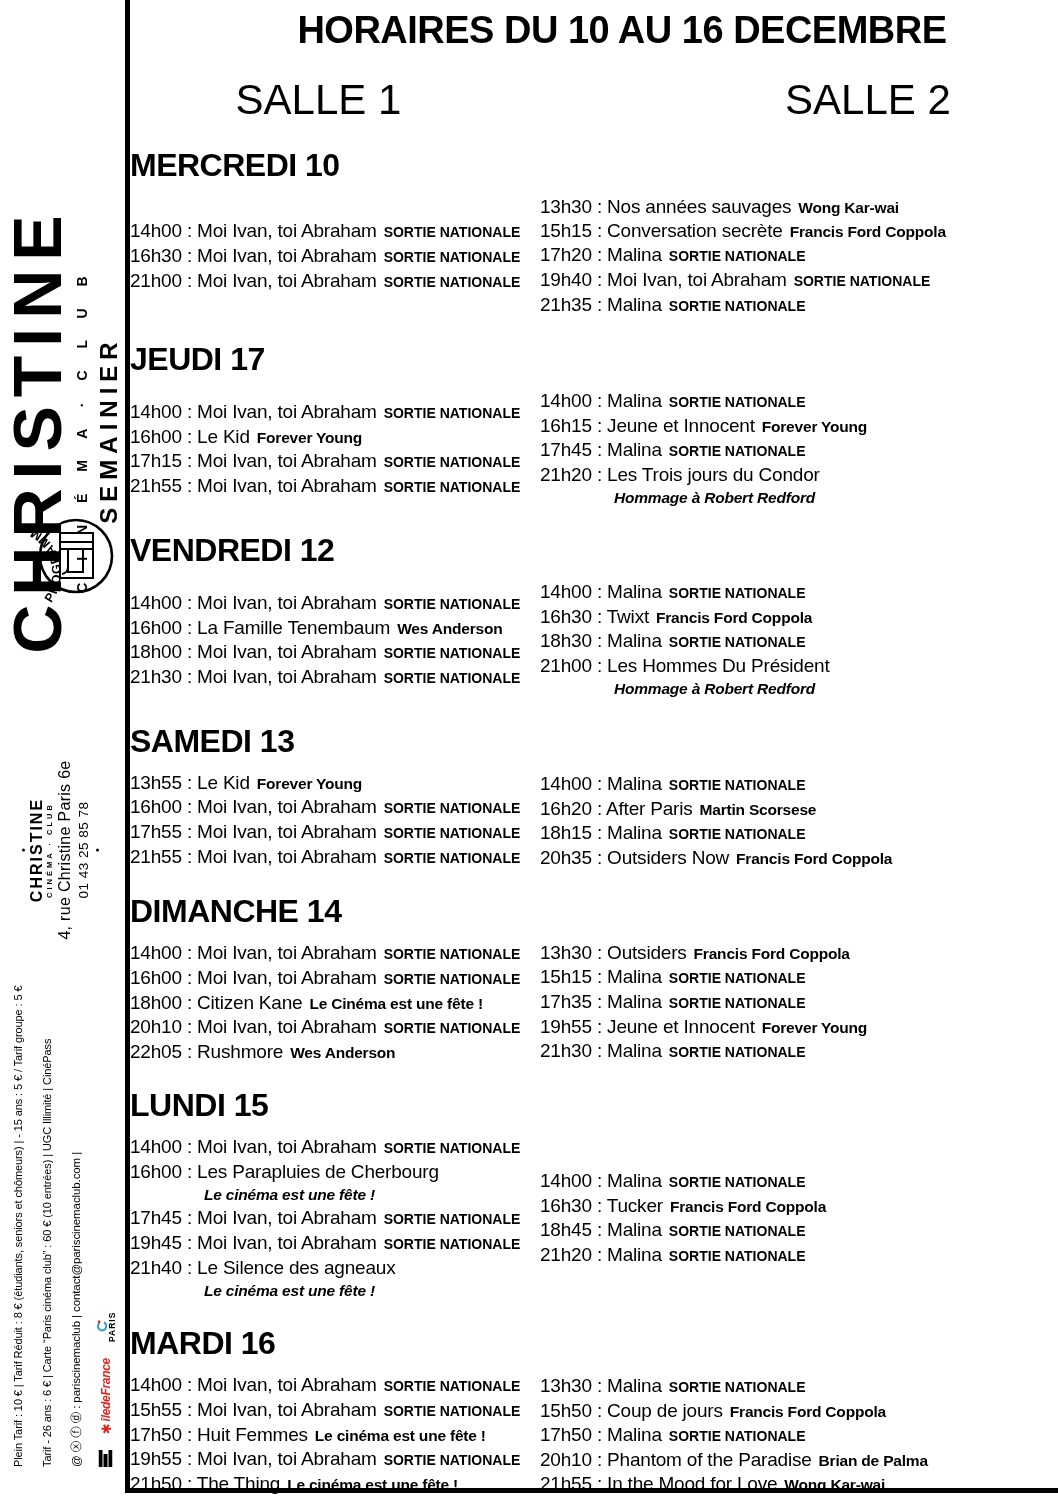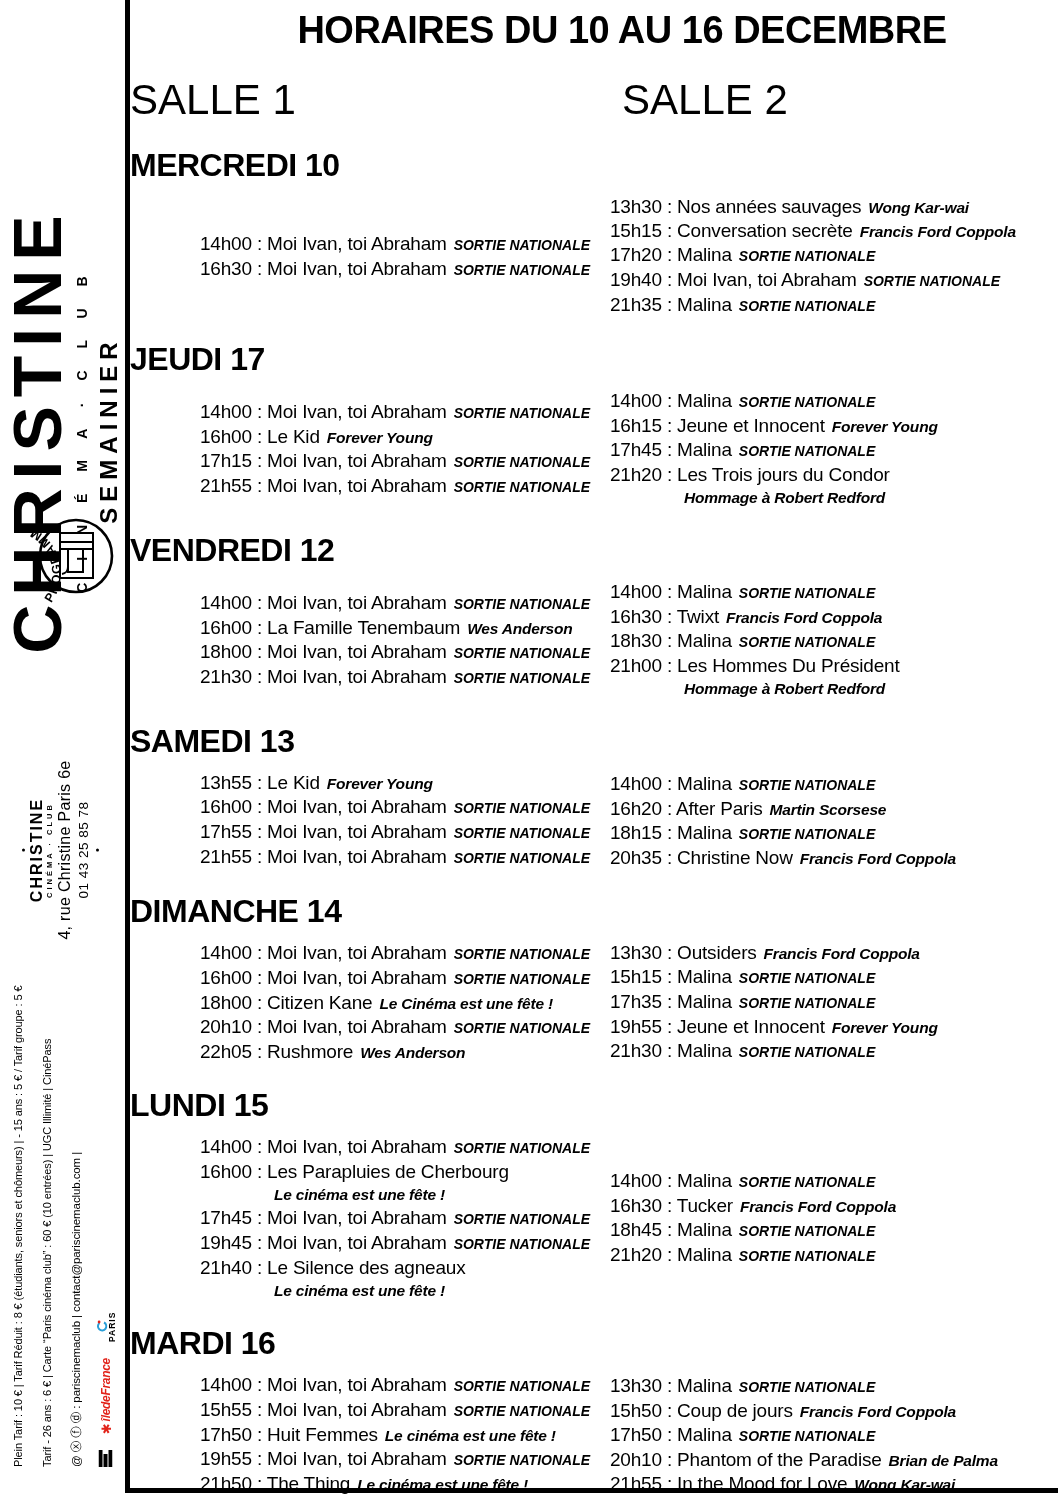--- a/index.html
+++ b/index.html
@@ -35,28 +35,28 @@
   .logos-row{display:flex;align-items:center;gap:16px;height:30px;}
   .idf{color:#e2231a;font-weight:bold;font-style:italic;font-size:12px;letter-spacing:-0.3px;display:inline-flex;align-items:center;gap:2px;}
   .idf .star{font-style:normal;font-size:13px;}
   .paris{display:inline-flex;flex-direction:column;align-items:center;line-height:8px;}
   .paris-text{font-size:8.5px;font-weight:bold;letter-spacing:1px;}
 
   
   .main{position:absolute;left:130px;top:0;width:984px;border-radius:28px;}
   .page-title{text-align:center;font-size:38px;font-weight:bold;margin:8px 0 0;letter-spacing:-0.5px;line-height:44px;}
   .salle-row{display:flex;margin-top:24px;}
-  .salle-half{width:50%;text-align:left;font-size:42px;line-height:48px;letter-spacing:0;}
+  .salle-half{width:50%;text-align:center;font-size:42px;line-height:48px;letter-spacing:0;}
   .salle-half.first{padding-right:115px;box-sizing:border-box;}
   .day-title{text-align:left;font-size:32px;font-weight:bold;margin:22px 0 11px;line-height:38px;letter-spacing:-0.5px;}
   .cols{display:flex;align-items:center;}
-  .col1{width:410px;margin-left:70px;flex:none;}
+  .col1{width:410px;flex:none;}
   .col2{flex:1;}
   .row,.note{font-size:19px;line-height:23px;white-space:nowrap;letter-spacing:-0.2px;}
-  .film-tag{font-weight:bold;font-style:italic;font-size:15.5px;margin-left:7px;letter-spacing:-0.2px;}
+  .film-tag{font-weight:bold;font-size:15.5px;margin-left:7px;letter-spacing:-0.2px;}
   .film-tag.sn{font-size:14px;letter-spacing:0;}
   .note{font-weight:bold;font-style:italic;font-size:15.5px;margin-left:74px;}
 </style>
 </head>
 <body>
 
 <aside class="sidebar">
 
   <div class="rot brand">
     <div class="brand-name">CHRISTINE</div>
@@ -127,20 +127,21 @@
     <div class="salle-half first">SALLE 1</div>
     <div class="salle-half">SALLE 2</div>
   </div>
   <div id="days">
       <section class="day">
         <h2 class="day-title">MERCREDI 10</h2>
         <div class="cols">
           <div class="col col1">
             <div class="row"><span class="time">14h00 : </span><span class="film">Moi Ivan, toi Abraham</span><span class="film-tag sn">SORTIE NATIONALE</span></div>
             <div class="row"><span class="time">16h30 : </span><span class="film">Moi Ivan, toi Abraham</span><span class="film-tag sn">SORTIE NATIONALE</span></div>
+            <div class="row"><span class="time">21h00 : </span><span class="film">Moi Ivan, toi Abraham</span><span class="film-tag sn">SORTIE NATIONALE</span></div>
           </div>
           <div class="col col2">
             <div class="row"><span class="time">13h30 : </span><span class="film">Nos années sauvages</span><span class="film-tag">Wong Kar-wai</span></div>
             <div class="row"><span class="time">15h15 : </span><span class="film">Conversation secrète</span><span class="film-tag">Francis Ford Coppola</span></div>
             <div class="row"><span class="time">17h20 : </span><span class="film">Malina</span><span class="film-tag sn">SORTIE NATIONALE</span></div>
             <div class="row"><span class="time">19h40 : </span><span class="film">Moi Ivan, toi Abraham</span><span class="film-tag sn">SORTIE NATIONALE</span></div>
             <div class="row"><span class="time">21h35 : </span><span class="film">Malina</span><span class="film-tag sn">SORTIE NATIONALE</span></div>
           </div>
         </div>
       </section>
@@ -186,21 +187,21 @@
           <div class="col col1">
             <div class="row"><span class="time">13h55 : </span><span class="film">Le Kid</span><span class="film-tag">Forever Young</span></div>
             <div class="row"><span class="time">16h00 : </span><span class="film">Moi Ivan, toi Abraham</span><span class="film-tag sn">SORTIE NATIONALE</span></div>
             <div class="row"><span class="time">17h55 : </span><span class="film">Moi Ivan, toi Abraham</span><span class="film-tag sn">SORTIE NATIONALE</span></div>
             <div class="row"><span class="time">21h55 : </span><span class="film">Moi Ivan, toi Abraham</span><span class="film-tag sn">SORTIE NATIONALE</span></div>
           </div>
           <div class="col col2">
             <div class="row"><span class="time">14h00 : </span><span class="film">Malina</span><span class="film-tag sn">SORTIE NATIONALE</span></div>
             <div class="row"><span class="time">16h20 : </span><span class="film">After Paris</span><span class="film-tag">Martin Scorsese</span></div>
             <div class="row"><span class="time">18h15 : </span><span class="film">Malina</span><span class="film-tag sn">SORTIE NATIONALE</span></div>
-            <div class="row"><span class="time">20h35 : </span><span class="film">Christine Now</span><span class="film-tag">Francis Ford Coppola</span></div>
+            <div class="row"><span class="time">20h35 : </span><span class="film">Outsiders Now</span><span class="film-tag">Francis Ford Coppola</span></div>
           </div>
         </div>
       </section>
       <section class="day">
         <h2 class="day-title">DIMANCHE 14</h2>
         <div class="cols">
           <div class="col col1">
             <div class="row"><span class="time">14h00 : </span><span class="film">Moi Ivan, toi Abraham</span><span class="film-tag sn">SORTIE NATIONALE</span></div>
             <div class="row"><span class="time">16h00 : </span><span class="film">Moi Ivan, toi Abraham</span><span class="film-tag sn">SORTIE NATIONALE</span></div>
             <div class="row"><span class="time">18h00 : </span><span class="film">Citizen Kane</span><span class="film-tag">Le Cinéma est une fête !</span></div>

